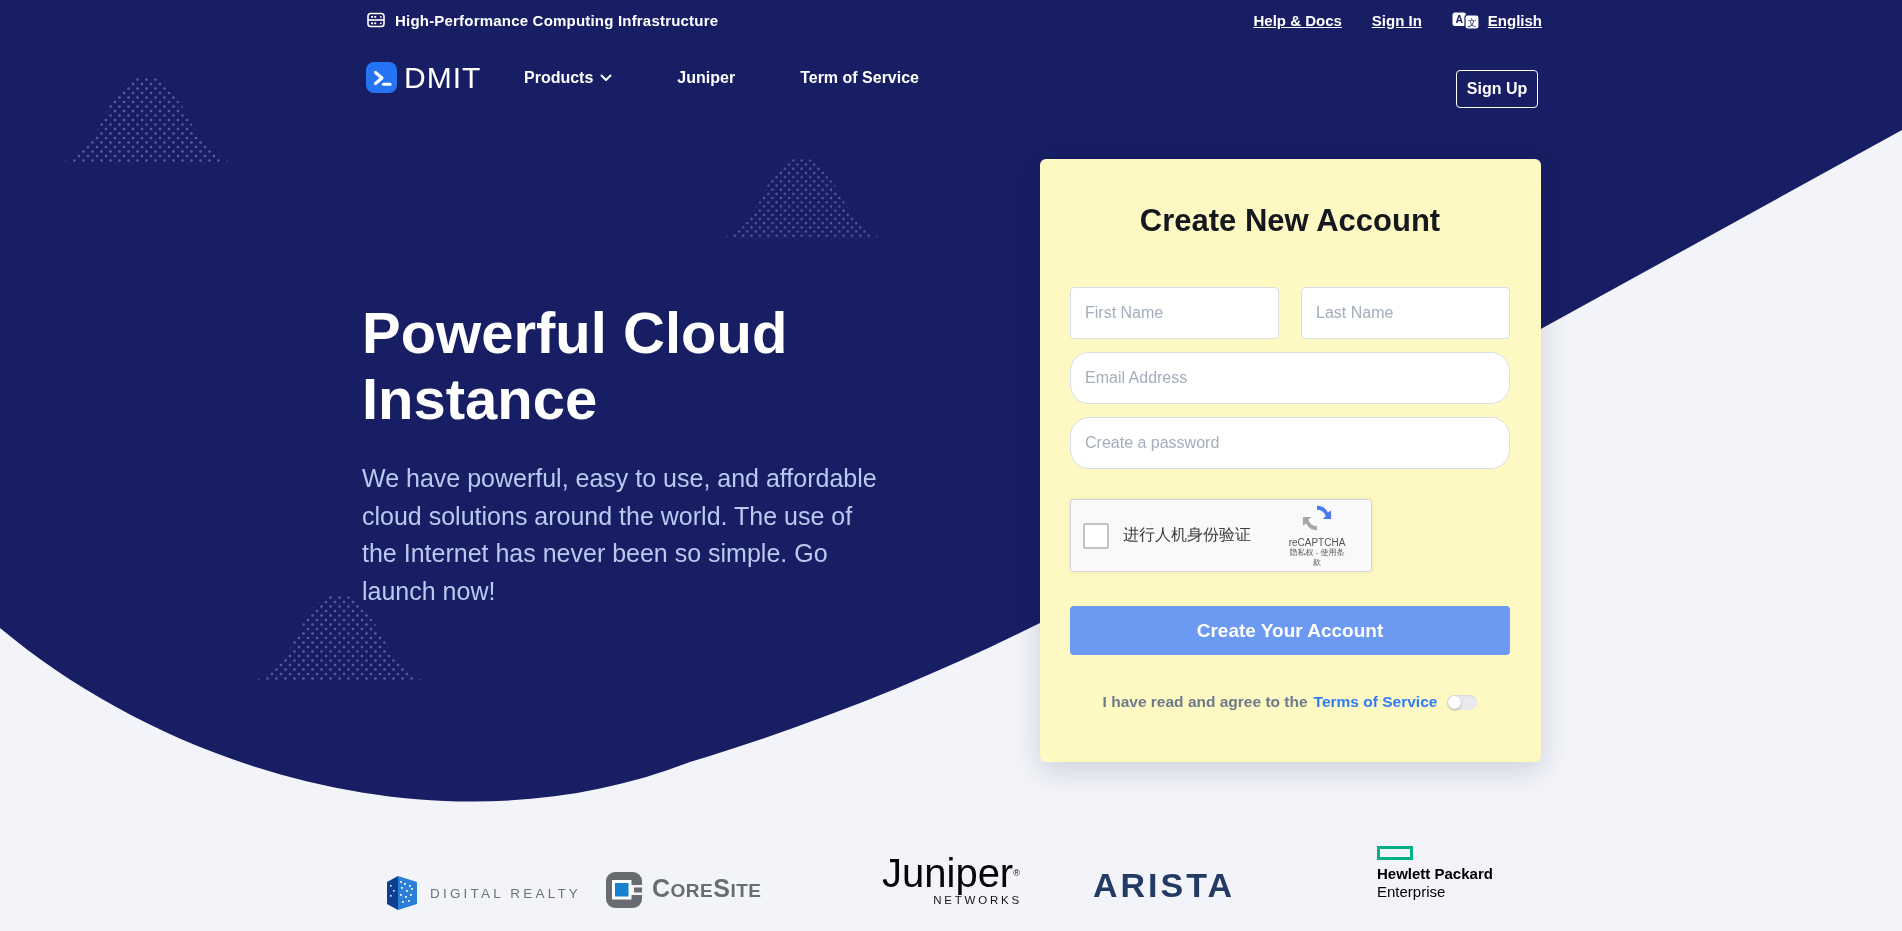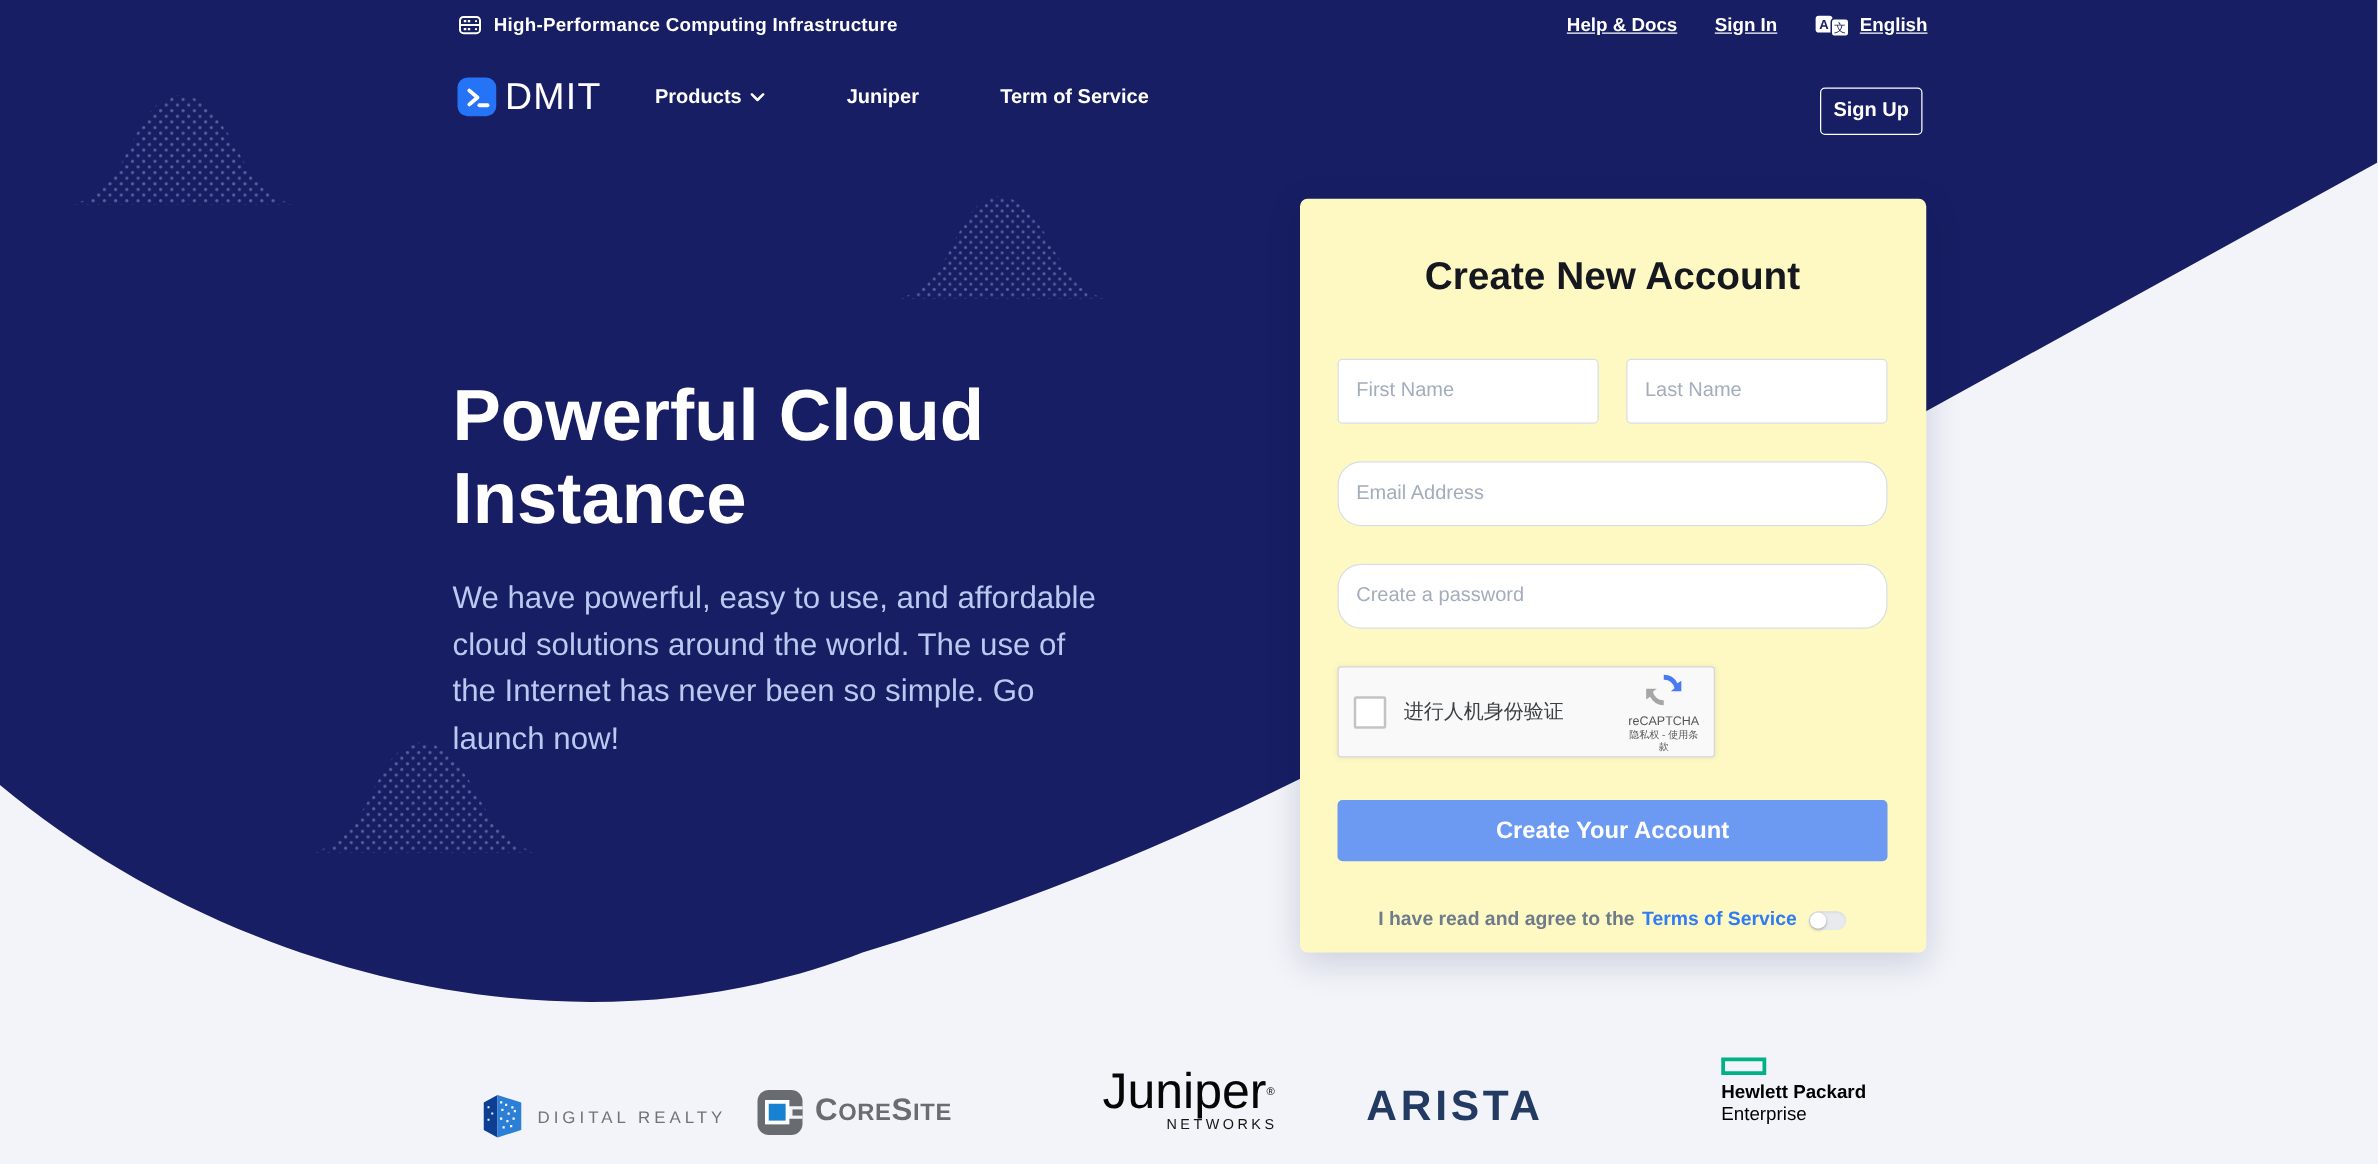--- a/index.html
+++ b/index.html
@@ -34,29 +34,29 @@
         border-radius:6px;box-shadow:0 8px 28px rgba(10,20,70,.16);z-index:3;
         padding:0 31px 0 30px;box-sizing:border-box;}
   .card-title{margin:0;padding-top:44px;height:36px;text-align:center;color:#15181f;
               font-size:31px;font-weight:bold;line-height:36px;}
   .form{margin-top:48px;}
   .row2{display:flex;gap:22px;}
   .field{height:52px;border:1px solid #d9dee6;border-radius:4px;background:#fff;font-size:16px;
          color:#333;padding:0 14px;box-sizing:border-box;outline:none;font-family:inherit;width:100%;}
   .field::placeholder{color:#a3adbb;}
   .row2 .field{width:209px;}
-  .mt15{margin-top:30px;border-radius:19px;}
+  .mt15{margin-top:13px;border-radius:19px;}
   
   .recaptcha{margin-top:30px;width:302px;height:73px;background:#f9f9f9;border:1px solid #d5d5d5;
              border-radius:3px;box-shadow:0 0 4px 1px rgba(0,0,0,.05);display:flex;align-items:center;
              box-sizing:border-box;}
   .rc-checkbox{width:26px;height:26px;background:#fff;border:2px solid #c3c3c3;border-radius:2px;
                margin-left:12px;cursor:pointer;box-sizing:border-box;}
   .rc-label{font-size:16px;color:#3c4043;margin-left:14px;}
-  .rc-right{margin-left:auto;margin-right:9px;text-align:center;width:62px;}
+  .rc-right{margin-left:auto;margin-right:23px;text-align:center;width:62px;}
   .rc-brand{font-size:10px;color:#555;line-height:11px;}
   .rc-privacy{font-size:8px;color:#555;line-height:10px;}
   .submit{margin-top:34px;width:100%;height:49px;border:none;border-radius:4px;background:#6c9af2;
           color:#fff;font-size:19px;font-weight:bold;cursor:pointer;font-family:inherit;}
   .terms{margin-top:38px;display:flex;align-items:center;justify-content:center;gap:6px;
          font-size:15.5px;font-weight:bold;color:#6e7b8a;white-space:nowrap;}
   .terms-link{color:#2e7cf6;cursor:pointer;}
   .toggle{width:30px;height:15px;border-radius:8px;background:#e8eaee;position:relative;margin-left:4px;
           box-shadow:inset 0 1px 2px rgba(0,0,0,.08);cursor:pointer;}
   .knob{position:absolute;left:1px;top:1px;width:13px;height:13px;border-radius:50%;background:#fff;

